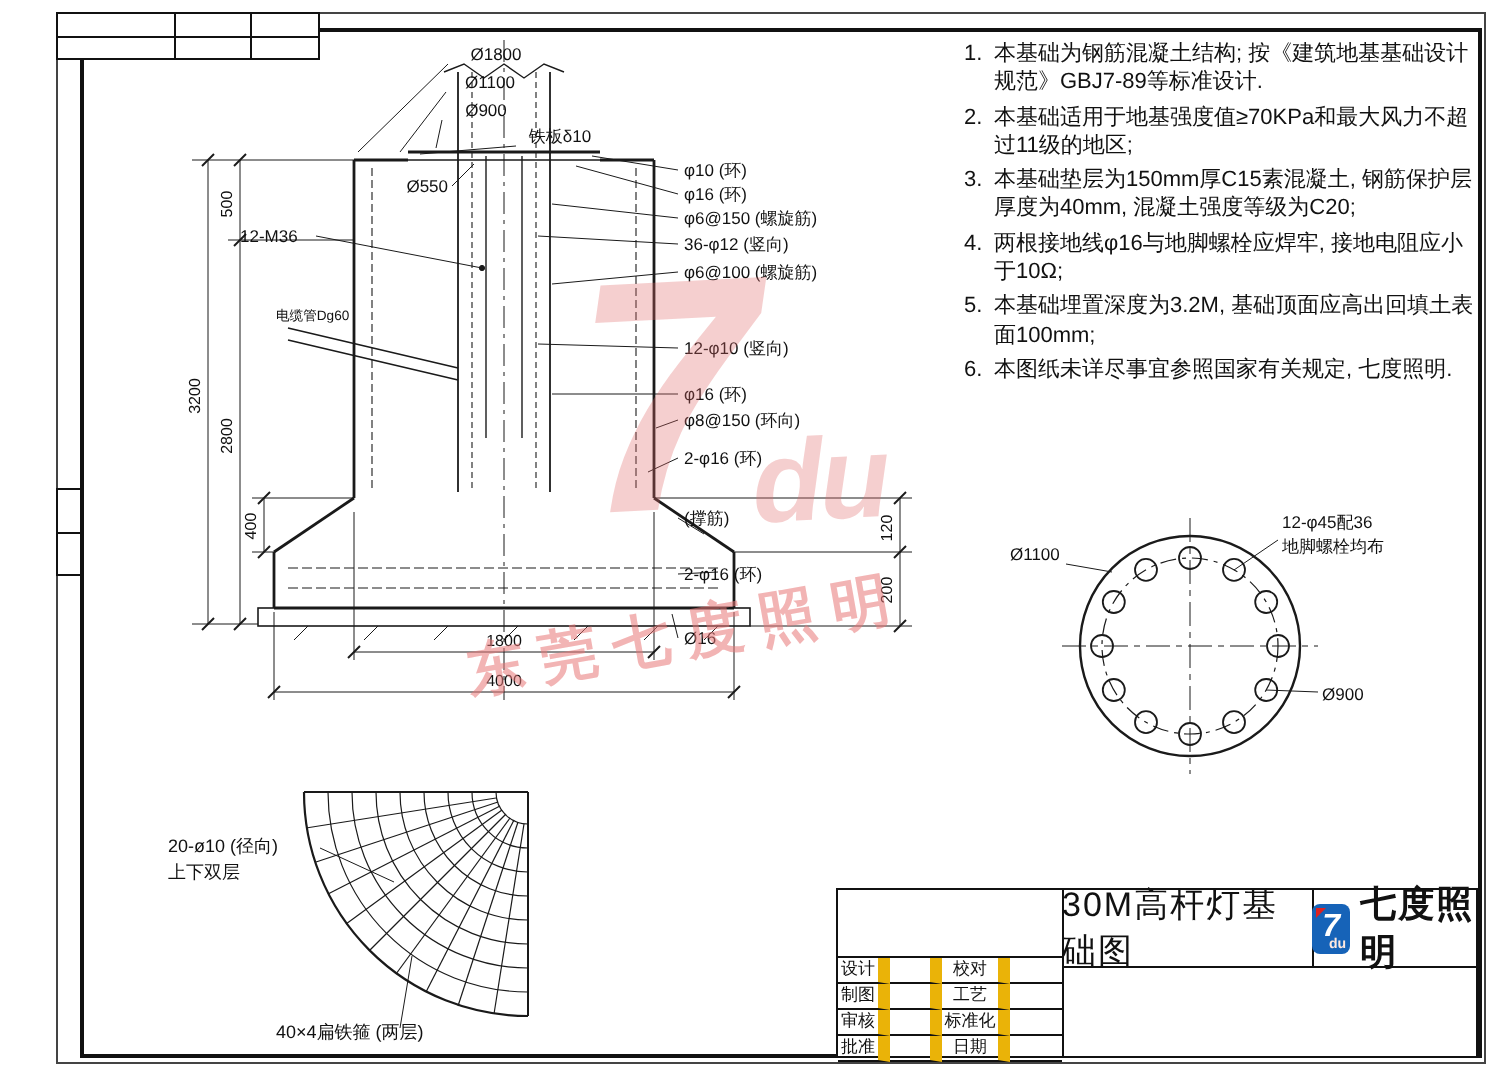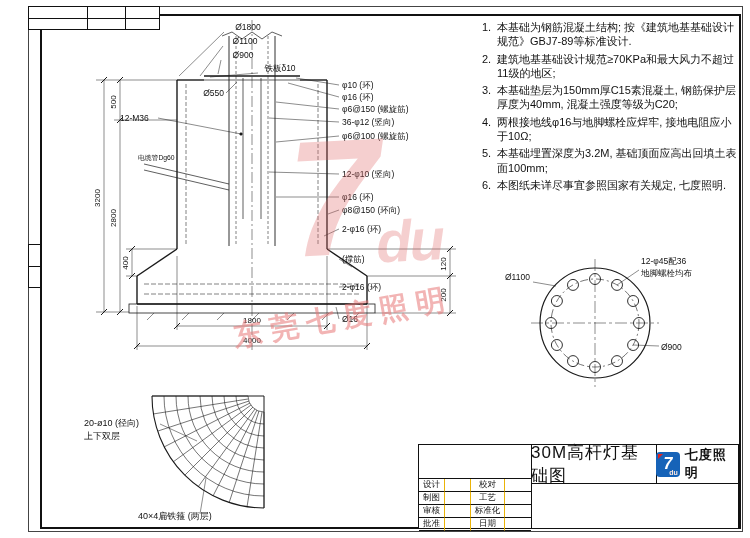--- a/index.html
+++ b/index.html
@@ -27,23 +27,23 @@
 
   .titleblock{position:absolute;left:418px;top:444px;width:321px;height:85px;border:1.6px solid #111;background:#fff;z-index:3}
   .tb-vline{position:absolute;left:112px;top:0;bottom:0;border-left:1.2px solid #111}
   .tb-vline2{position:absolute;left:237px;top:0;height:38px;border-left:1px solid #111}
   .tb-hline{position:absolute;left:112px;right:0;top:38px;border-top:1px solid #111}
   .tb-title{position:absolute;left:112px;top:0;width:125px;height:38px;display:flex;align-items:center;justify-content:center;font-size:17px;letter-spacing:1px}
   .tb-brand{position:absolute;left:237px;top:0;width:82px;height:38px;display:flex;align-items:center;justify-content:center;gap:5px}
   .tb-logo{width:25px;height:25px;background:#1663b8;border-radius:4px;color:#fff;position:relative;display:flex;align-items:center;justify-content:center;font-size:16px;font-weight:bold;font-style:italic}
   .tb-logo .du{position:absolute;right:2px;bottom:1px;font-size:7px;font-style:normal;color:#ffe9e0}
   .tb-logo .accent{position:absolute;left:2px;top:2px;width:0;height:0;border-left:5px solid #d22;border-bottom:5px solid transparent}
-  .tb-brand-name{font-size:13px;font-weight:bold;letter-spacing:1px}
+  .tb-brand-name{font-size:18px;font-weight:bold;letter-spacing:1px}
   .tb-minitable{position:absolute;left:0;top:33px;width:112px;height:52px;display:grid;grid-template-columns:26px 26px 34px 26px;grid-template-rows:repeat(4,13px);border-top:1px solid #111}
-  .tb-minitable>div{border-right:1px solid #eab308;border-bottom:1px solid #111;font-size:8.5px;display:flex;align-items:center;justify-content:center;overflow:hidden}
+  .tb-minitable>div{border-right:6px solid #eab308;border-bottom:1px solid #111;font-size:8.5px;display:flex;align-items:center;justify-content:center;overflow:hidden}
   .tb-minitable>div:nth-child(4n){border-right:none}
 
   .wm-logo{position:absolute;left:288px;top:118px;z-index:5;pointer-events:none;color:rgba(224,106,106,.32);font-weight:800;font-style:italic;transform:rotate(-3deg);display:flex;align-items:flex-end;letter-spacing:-6px}
   .wm-logo .big{font-size:165px;line-height:.95}
   .wm-logo .sub{font-size:58px;line-height:1.1;letter-spacing:-2px}
   .wm-text{position:absolute;left:232px;top:298px;z-index:5;pointer-events:none;font-size:29px;font-weight:600;letter-spacing:8px;color:rgba(232,118,118,.55);transform:rotate(-10deg);white-space:nowrap}
 </style>
 </head>
 <body>
 
@@ -206,21 +206,21 @@
     <text class="dim" x="394" y="281" text-anchor="middle" transform="rotate(-90 394 281)">200</text>
   </svg>
 
   <div class="notes">
     <div class="note-item">
         <span class="note-num">1.</span>
         <span class="note-text">本基础为钢筋混凝土结构; 按《建筑地基基础设计规范》GBJ7-89等标准设计.</span>
       </div>
     <div class="note-item">
         <span class="note-num">2.</span>
-        <span class="note-text">建筑地基基础设计规范≥70KPa和最大风力不超过11级的地区;</span>
+        <span class="note-text">本基础适用于地基强度值≥70KPa和最大风力不超过11级的地区;</span>
       </div>
     <div class="note-item">
         <span class="note-num">3.</span>
         <span class="note-text">本基础垫层为150mm厚C15素混凝土, 钢筋保护层厚度为40mm, 混凝土强度等级为C20;</span>
       </div>
     <div class="note-item">
         <span class="note-num">4.</span>
         <span class="note-text">两根接地线φ16与地脚螺栓应焊牢, 接地电阻应小于10Ω;</span>
       </div>
     <div class="note-item">

